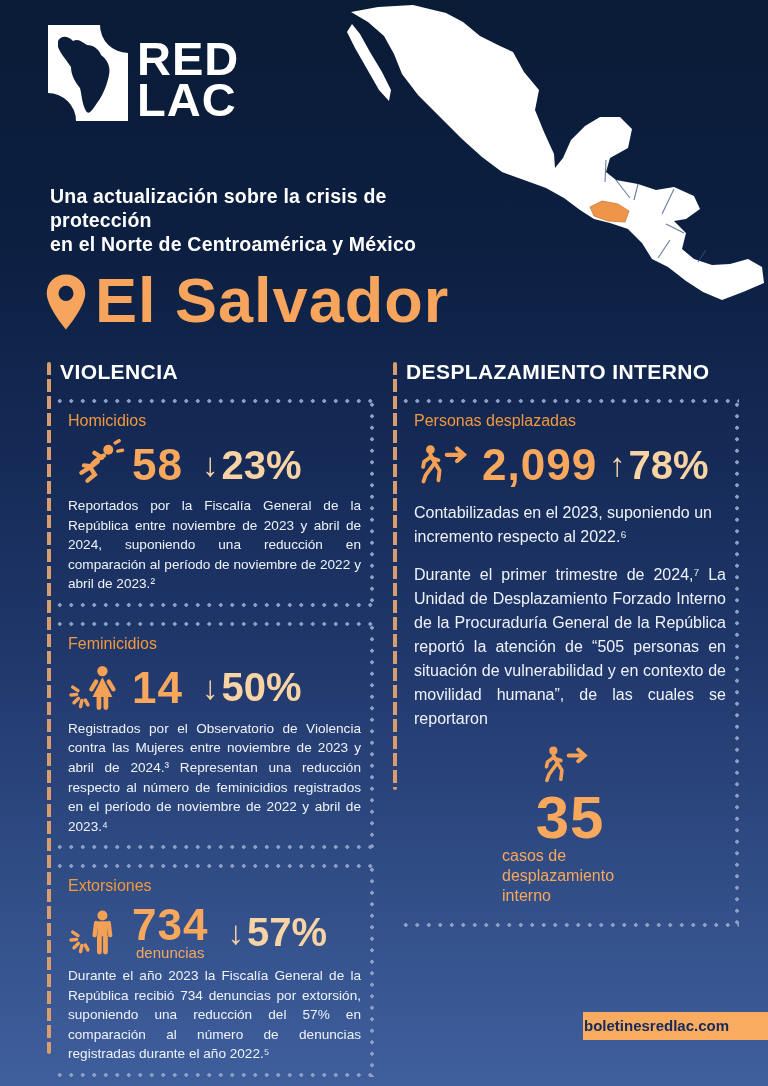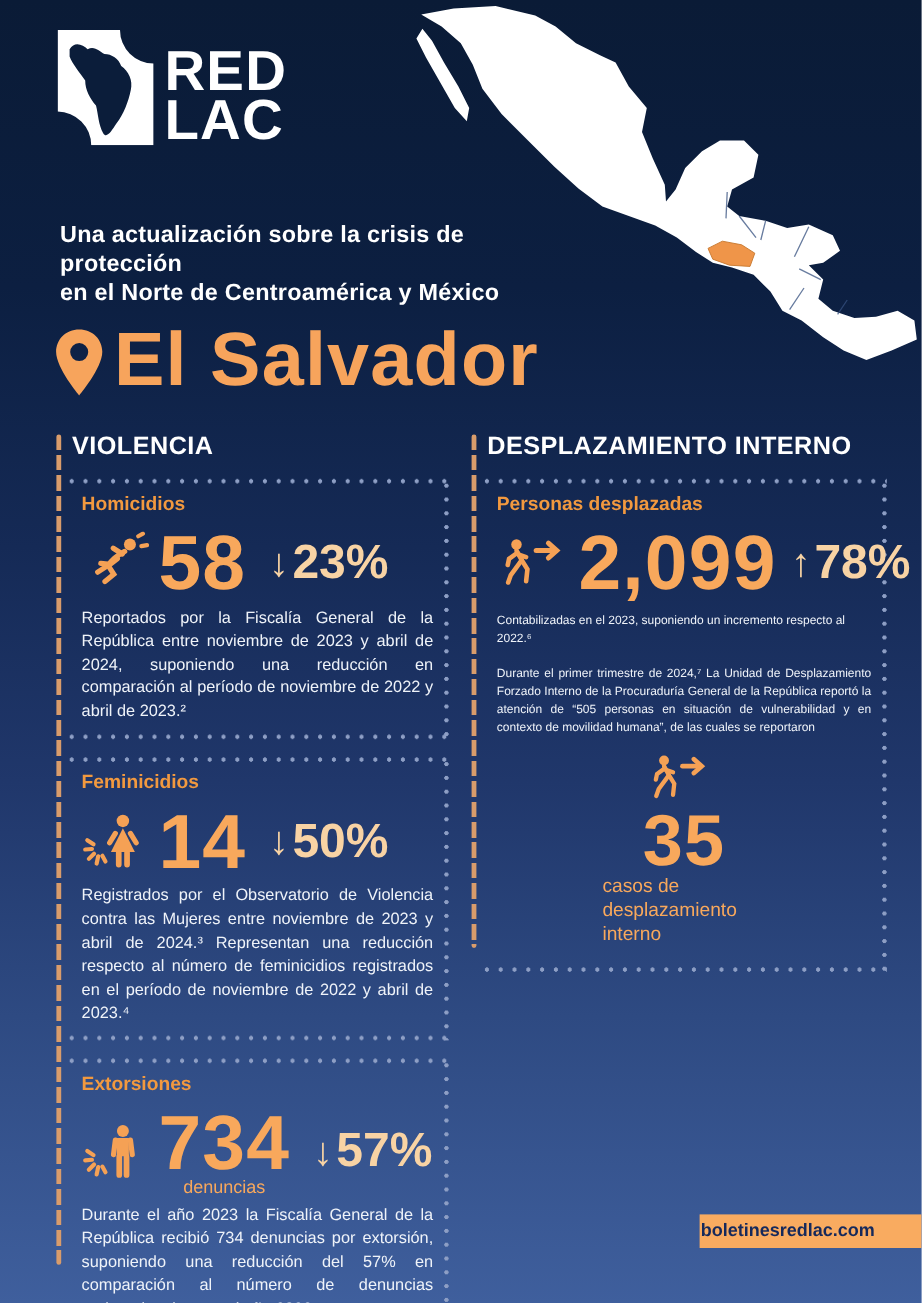--- a/index.html
+++ b/index.html
@@ -46,32 +46,32 @@
   .statbox{
     margin-left:7px; margin-top:15px; padding:13px 13px 13px 14px; position:relative;
     background-image:
       radial-gradient(circle,#8E9FC5 1.6px,rgba(0,0,0,0) 1.9px),
       radial-gradient(circle,#8E9FC5 1.6px,rgba(0,0,0,0) 1.9px),
       radial-gradient(circle,#8E9FC5 1.6px,rgba(0,0,0,0) 1.9px);
     background-size:11.5px 4px,11.5px 4px,4px 11.5px;
     background-position:left top,left bottom,right top;
     background-repeat:repeat-x,repeat-x,repeat-y;
   }
-  .stat-label{ color:#F2993F; font-weight:bold; font-size:16px; }
+  .stat-label{ color:#F2993F; font-weight:normal; font-size:16px; }
   .stat-row{ display:flex; align-items:center; margin:9px 0 5px 0; }
   .stat-icon{ display:inline-flex; margin-right:6px; }
   .stat-icon svg{ width:58px; height:52px; }
   .value-stack{ display:flex; flex-direction:column; align-items:center; }
-  .stat-value{ font-size:64px; font-weight:bold; color:#F8A85C; line-height:0.95; letter-spacing:1px; }
+  .stat-value{ font-size:44px; font-weight:bold; color:#F8A85C; line-height:0.95; letter-spacing:1px; }
   .stat-unit{ font-size:15px; color:#F8A85C; margin-top:-2px; }
   .stat-delta{ margin-left:19px; font-size:40px; font-weight:bold; color:#F8D3A4; display:flex; align-items:center; white-space:nowrap; }
   .stat-delta .arrow{ font-size:33px; font-weight:normal; margin-right:3px; }
   .stat-text{ color:#EFF3F9; font-size:13.6px; line-height:1.44; text-align:justify; margin-top:5px; }
 
-  .para{ color:#EFF3F9; font-size:10px; line-height:1.5; margin:10px 0 0 0; }
+  .para{ color:#EFF3F9; font-size:16px; line-height:1.5; margin:10px 0 0 0; }
   .para.justify{ text-align:justify; margin-top:14px; }
   .sub-row{ display:flex; align-items:center; margin:10px 0 8px 0;flex-direction:column; }
   .sub-row .stat-value{ font-size:60px; }
   .sub-label{ color:#F8A85C; font-size:16px; line-height:1.25; margin-left:14px; width:150px; }
 
   
   .footer{
     position:absolute; left:583px; right:0; top:1012px; height:28px;
     background:#F9AB60; color:#16295B; font-weight:bold; font-size:15px;
     line-height:28px; padding-left:1px;

